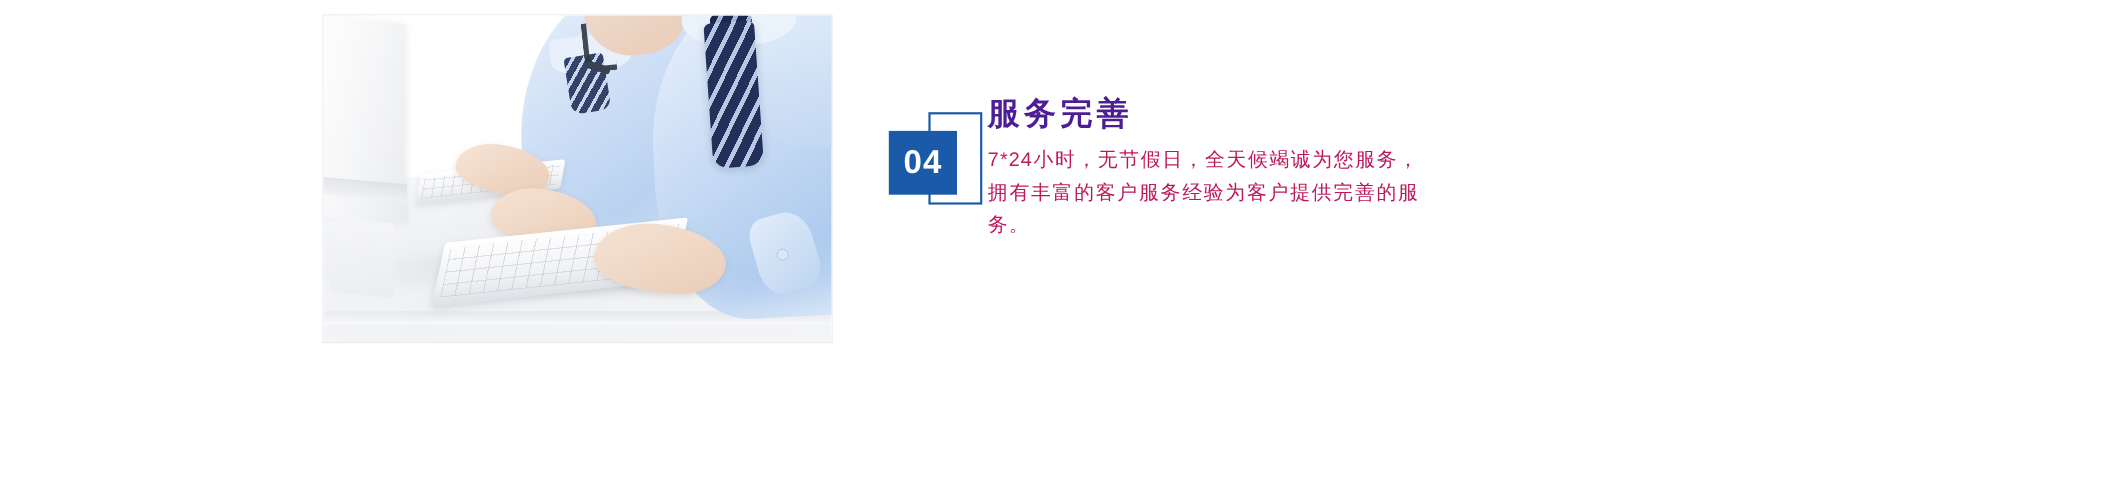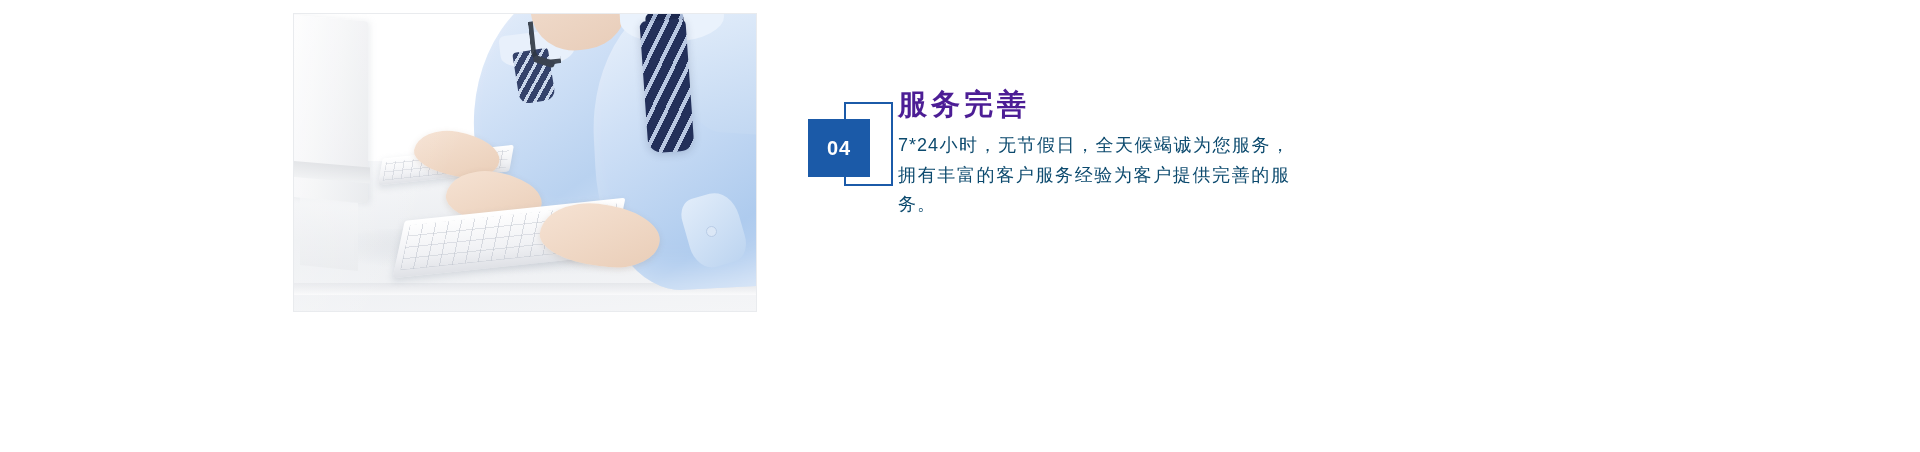--- a/index.html
+++ b/index.html
@@ -343,21 +343,21 @@
     top: 17px;
     width: 62px;
     height: 58px;
     background: #1B5AA8;
     display: flex;
     align-items: center;
     justify-content: center;
   }
   .badge-number {
     color: #ffffff;
-    font-size: 20px;
+    font-size: 30px;
     font-weight: 700;
     letter-spacing: 1px;
     line-height: 1;
     font-family: "Liberation Sans", "DejaVu Sans", sans-serif;
   }
 
   .feature-body {
     position: absolute;
     left: 90px;
     top: 0;
@@ -366,21 +366,21 @@
   .feature-title {
     color: #4c1d95;
     font-size: 29px;
     font-weight: 700;
     letter-spacing: 4px;
     line-height: 1.15;
     margin: 0 0 10px 0;
     white-space: nowrap;
   }
   .feature-desc {
-    color: #0c4a6e;
+    color: #be185d;
     font-size: 18px;
     line-height: 1.62;
     letter-spacing: 1px;
     margin: 0;
     text-align: justify;
     text-justify: inter-ideograph;
     width: 392px;
   }
 </style>
 </head>

